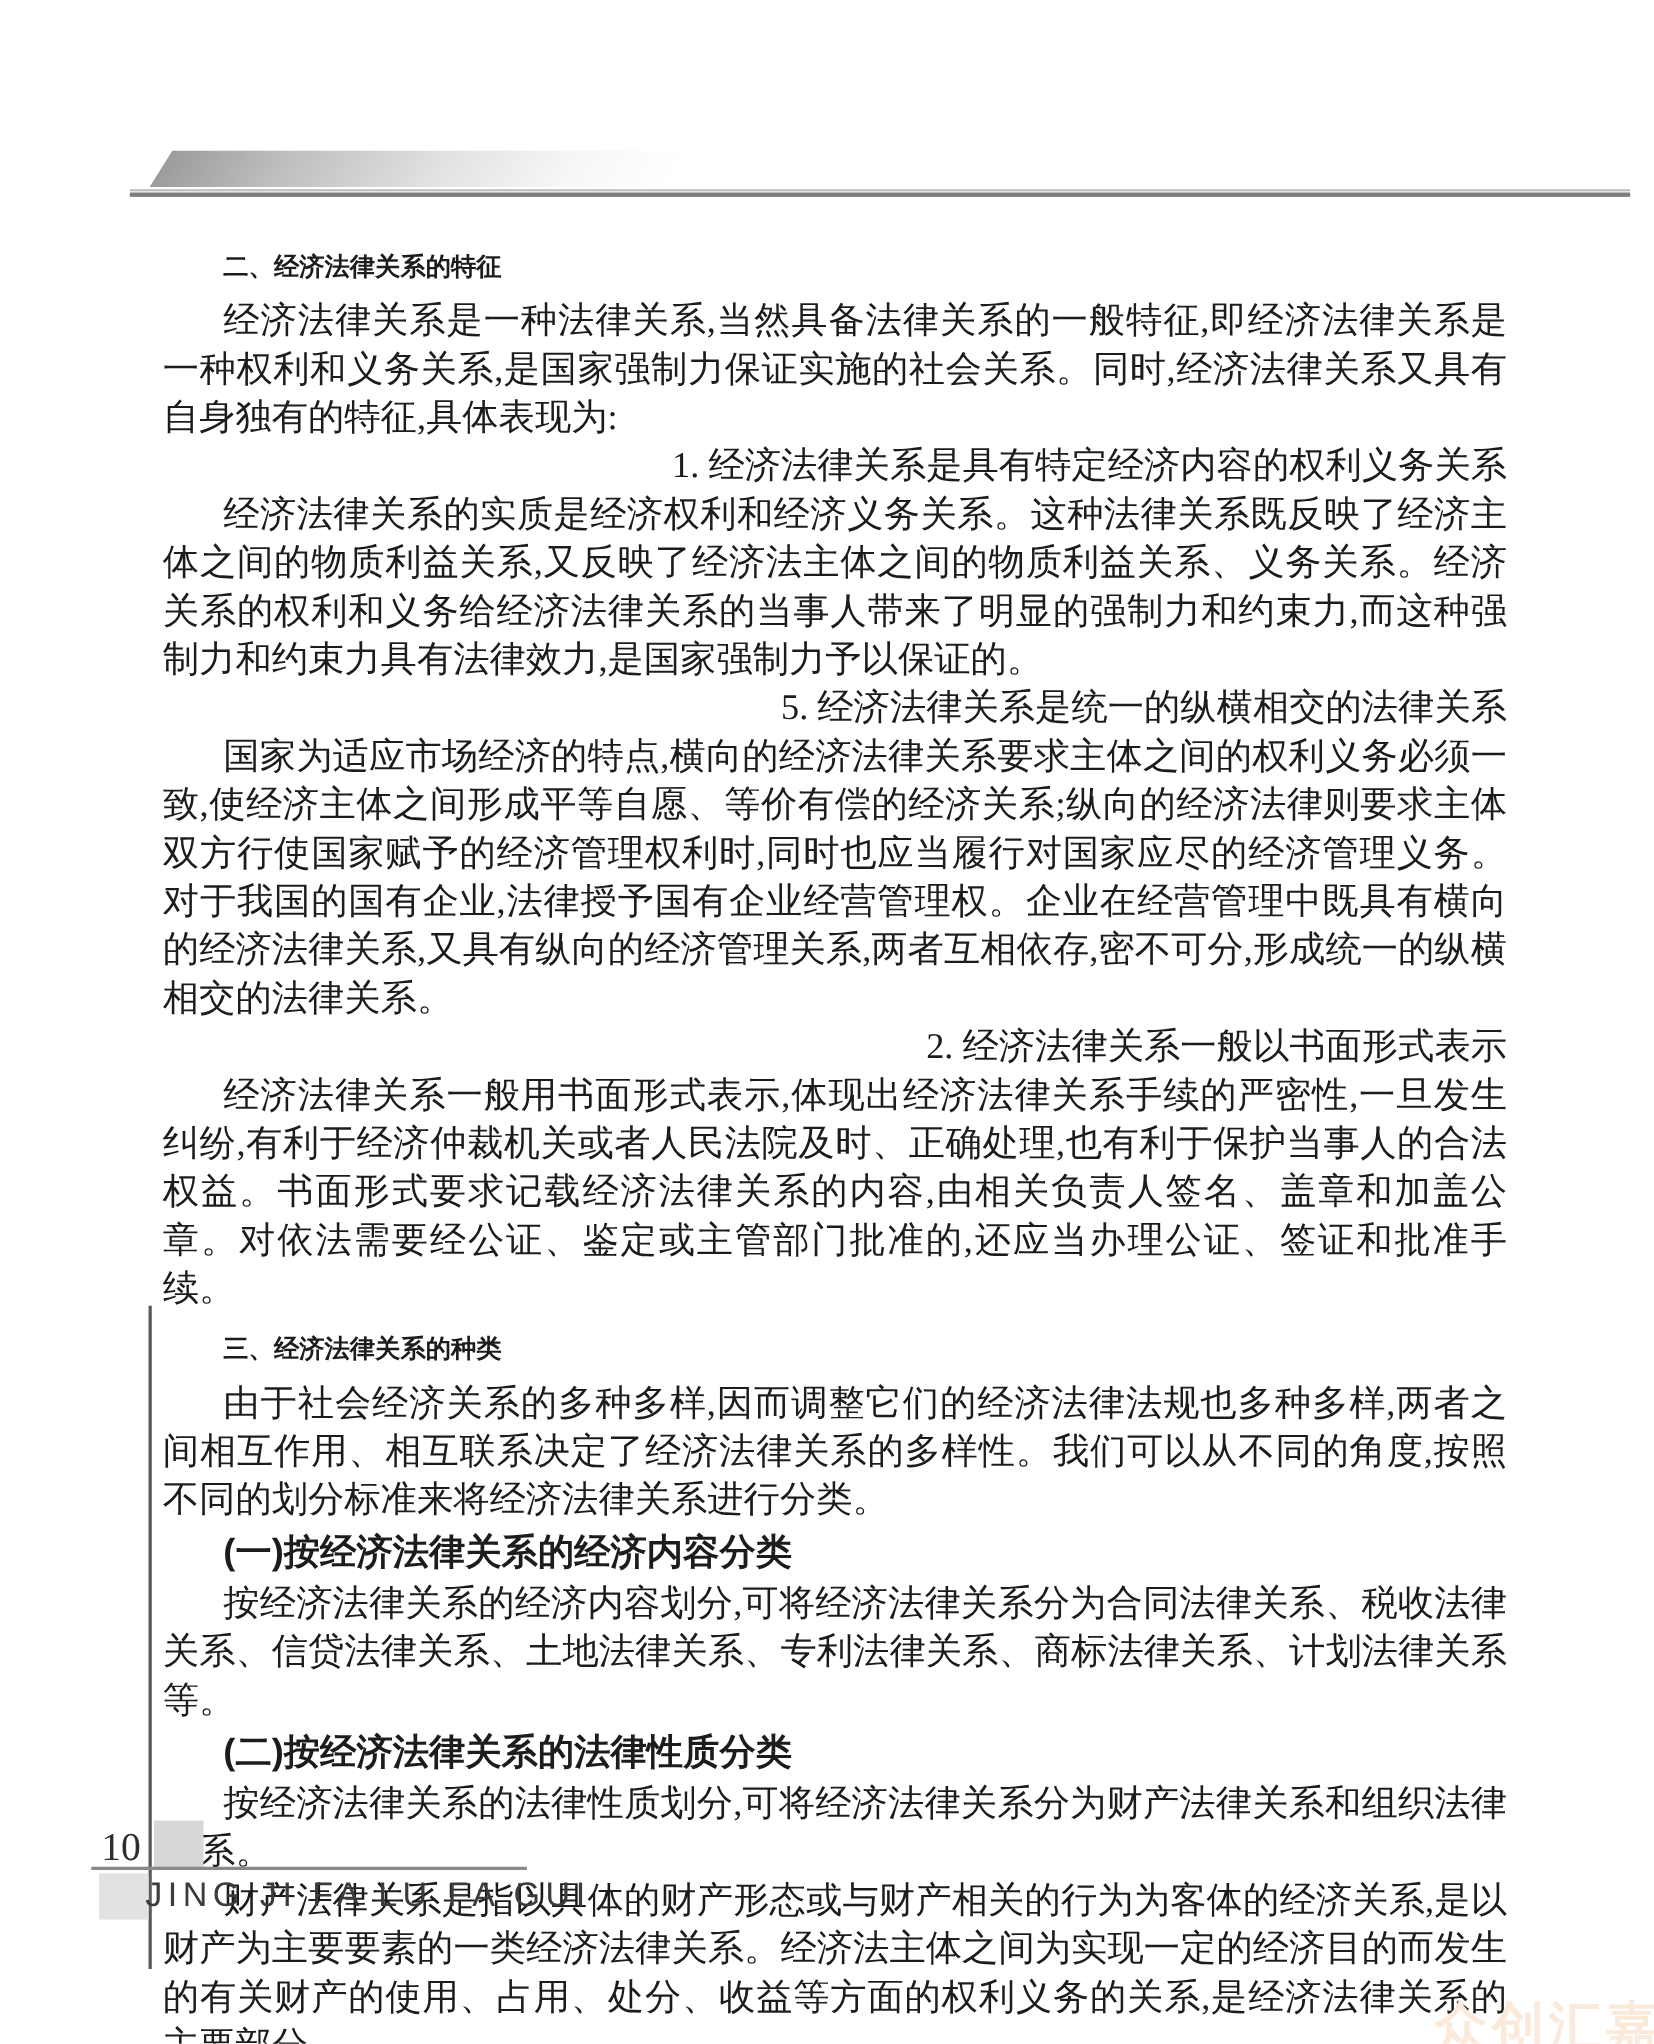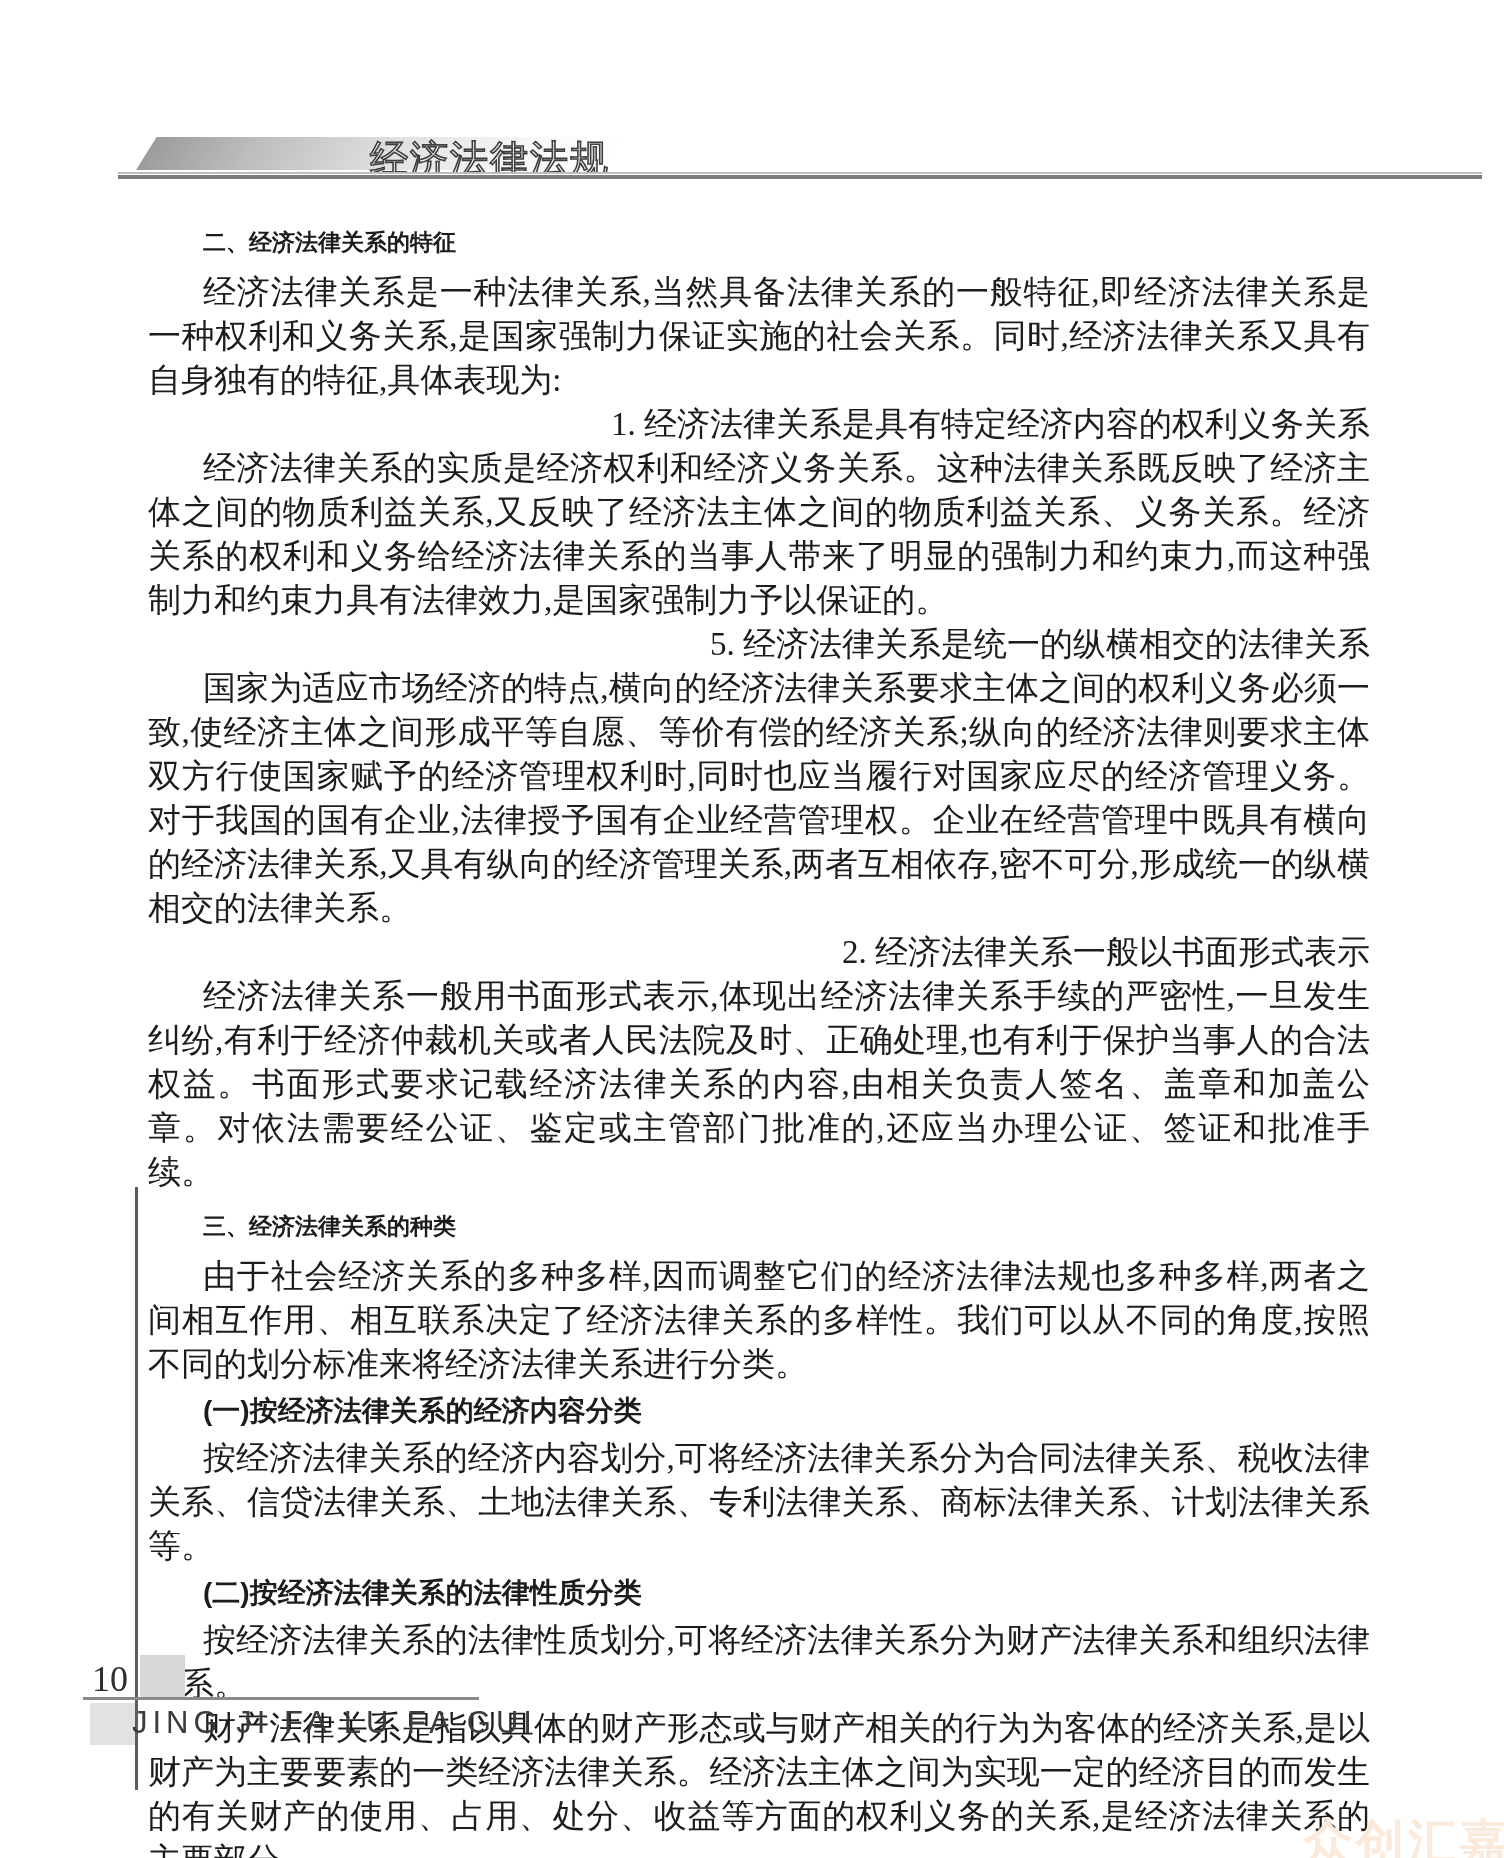--- a/index.html
+++ b/index.html
@@ -81,21 +81,21 @@
     margin: 0;
   }
   .block-item {
     text-indent: 55px;
     margin: 0;
     text-align: right;
   }
   .block-sub {
     font-family: "Liberation Sans", sans-serif;
     font-weight: bold;
-    font-size: 28px;
+    font-size: 33px;
     line-height: 46px;
     text-indent: 55px;
     margin: 2px 0;
     text-align: left;
   }
 
   
   .left-vertical-rule {
     position: absolute;
     left: 135px;
@@ -156,21 +156,20 @@
     letter-spacing: 4px;
     color: #fbe9da;
     white-space: nowrap;
   }
 </style>
 </head>
 <body>
 
 <div class="page-header">
   <div class="banner-shape"></div>
-  <div class="header-title">经济法律法规</div>
   <div class="header-rule"></div>
 </div>
 
 <div class="content">
   <div class="block-h2">二、经济法律关系的特征</div>
   <p class="block-para">经济法律关系是一种法律关系,当然具备法律关系的一般特征,即经济法律关系是一种权利和义务关系,是国家强制力保证实施的社会关系。同时,经济法律关系又具有自身独有的特征,具体表现为:</p>
   <p class="block-item">1. 经济法律关系是具有特定经济内容的权利义务关系</p>
   <p class="block-para">经济法律关系的实质是经济权利和经济义务关系。这种法律关系既反映了经济主体之间的物质利益关系,又反映了经济法主体之间的物质利益关系、义务关系。经济关系的权利和义务给经济法律关系的当事人带来了明显的强制力和约束力,而这种强制力和约束力具有法律效力,是国家强制力予以保证的。</p>
   <p class="block-item">5. 经济法律关系是统一的纵横相交的法律关系</p>
   <p class="block-para">国家为适应市场经济的特点,横向的经济法律关系要求主体之间的权利义务必须一致,使经济主体之间形成平等自愿、等价有偿的经济关系;纵向的经济法律则要求主体双方行使国家赋予的经济管理权利时,同时也应当履行对国家应尽的经济管理义务。对于我国的国有企业,法律授予国有企业经营管理权。企业在经营管理中既具有横向的经济法律关系,又具有纵向的经济管理关系,两者互相依存,密不可分,形成统一的纵横相交的法律关系。</p>

